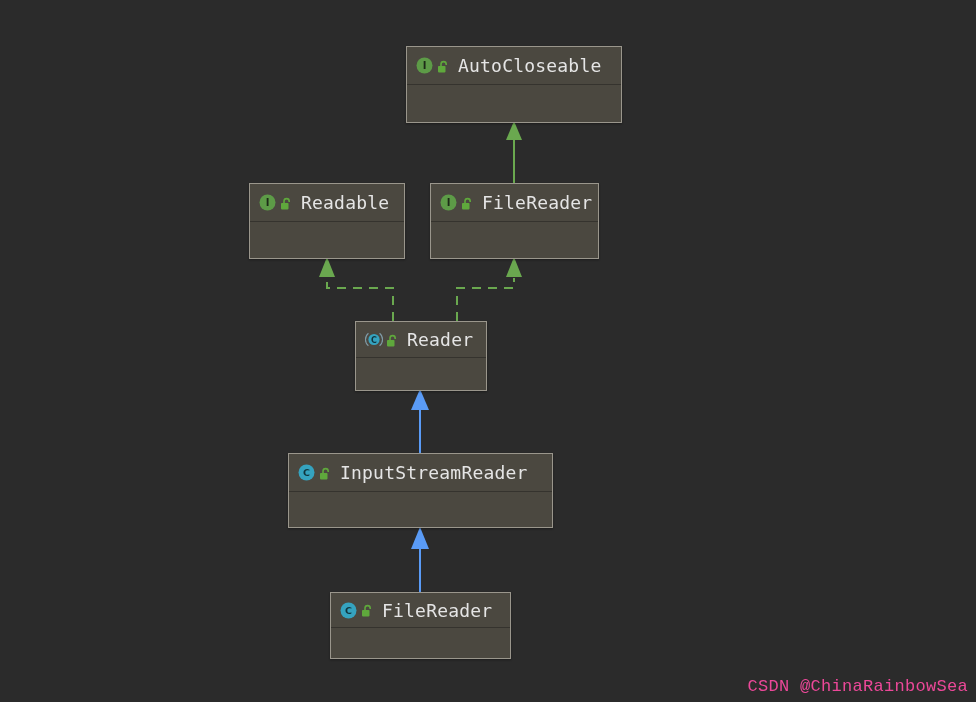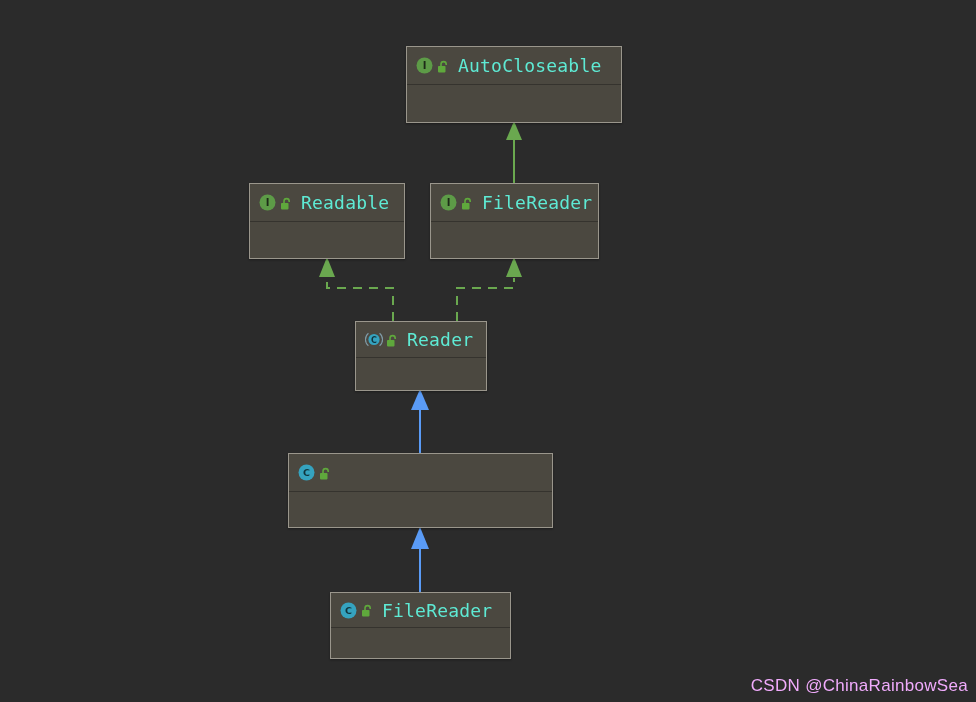--- a/index.html
+++ b/index.html
@@ -41,21 +41,21 @@
     height: 38px;
     padding: 0 10px 0 9px;
     border-bottom: 1px solid #35332e;
     box-sizing: border-box;
   }
   .node-body {
     height: 100%;
     box-sizing: border-box;
   }
   .node-title {
-    color: #5eead4;
+    color: #e5e5e5;
     font-size: 18px;
     font-family: "DejaVu Sans Mono", monospace;
     letter-spacing: 0.2px;
     white-space: nowrap;
     margin-left: 8px;
   }
   .kind-icon {
     flex: 0 0 auto;
     width: 17px;
     height: 17px;
@@ -67,23 +67,23 @@
     width: 13px;
     height: 14px;
     margin-left: 4px;
     position: relative;
     display: inline-block;
   }
   .watermark {
     position: absolute;
     right: 8px;
     bottom: 6px;
-    color: #f0abfc;
+    color: #ec4899;
     font-size: 17px;
-    font-family: Liberation Sans, sans-serif;
+    font-family: Liberation Mono, monospace;
     letter-spacing: 0.3px;
     white-space: nowrap;
     margin-left: 32px;
   }
 </style>
 </head>
 <body>
 
 <div id="canvas">
 
@@ -200,20 +200,21 @@
           <circle cx="8.5" cy="8.5" r="8" fill="#35a3bf"></circle>
           <text x="8.5" y="12.2" text-anchor="middle" fill="#10343d" font-family="DejaVu Sans, sans-serif" font-size="9.5" font-weight="bold">C</text>
         </svg>
       </span>
       <span class="lock-icon">
         <svg width="13" height="14" viewBox="0 0 13 14">
           <path d="M4 6 V4.2 A2.6 2.6 0 0 1 9.2 4.2 V5" fill="none" stroke="#5fa83c" stroke-width="1.6"></path>
           <rect x="1" y="6" width="7.5" height="6.4" rx="0.8" fill="#5fa83c"></rect>
         </svg>
       </span>
+      <span class="node-title">InputStreamReader</span>
     </div>
     <div class="node-body"></div>
   </div>
 
   <div class="node" style="left:330px; top:592px; width:181px; height:67px;">
     <div class="node-header" style="height:35px;">
       <span class="kind-icon">
         <svg width="17" height="17" viewBox="0 0 17 17">
           <circle cx="8.5" cy="8.5" r="8" fill="#35a3bf"></circle>
           <text x="8.5" y="12.2" text-anchor="middle" fill="#10343d" font-family="DejaVu Sans, sans-serif" font-size="9.5" font-weight="bold">C</text>

